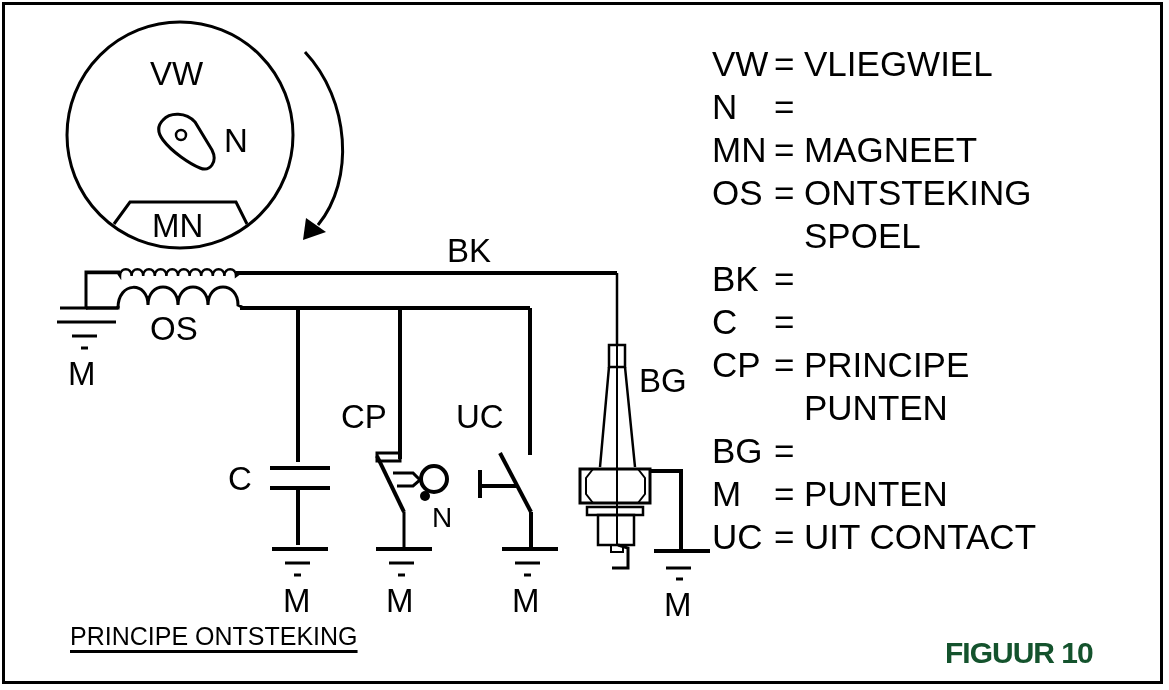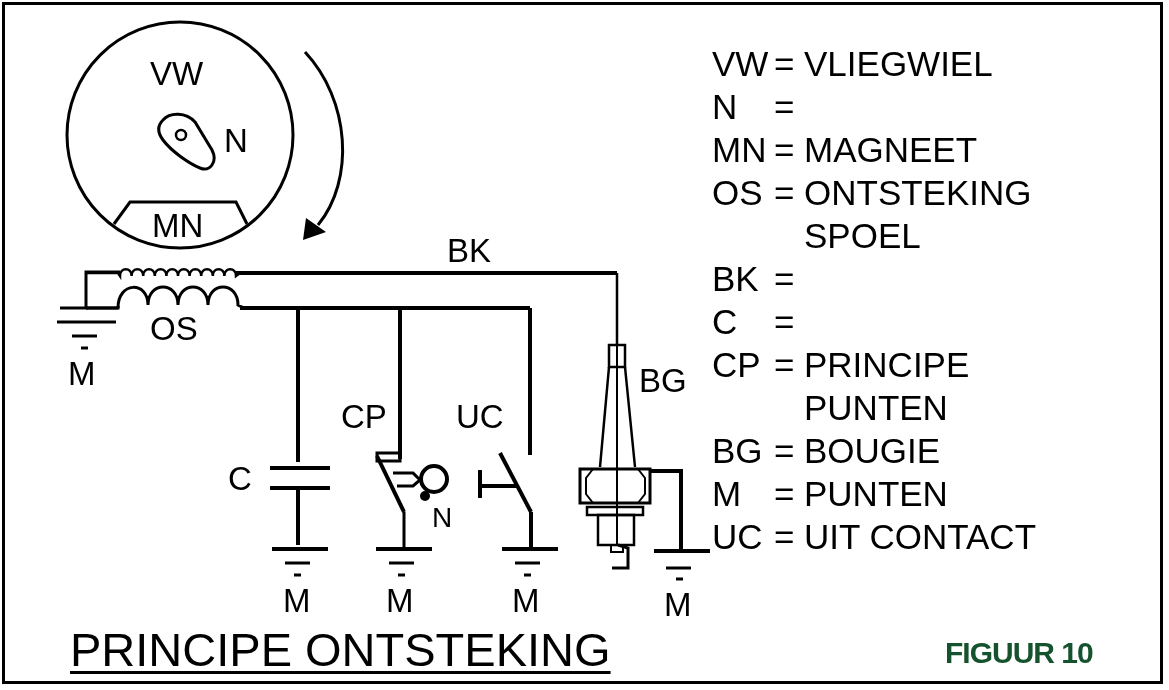--- a/index.html
+++ b/index.html
@@ -5,21 +5,21 @@
   html, body { margin: 0; padding: 0; background: #ffffff; }
   body { width: 1169px; height: 690px; position: relative; overflow: hidden; font-family: "Liberation Sans", sans-serif; }
   .frame { position: absolute; left: 2px; top: 2px; width: 1161px; height: 682px; border: 3px solid #000; box-sizing: border-box; }
   svg.diagram { position: absolute; left: 0; top: 0; }
   .lbl { font-family: "Liberation Sans", sans-serif; font-size: 33px; fill: #000; }
   .legend { position: absolute; left: 712px; top: 42px; font-family: "Liberation Sans", sans-serif; font-size: 35px; line-height: 43px; color: #000; }
   .legend-row { display: flex; white-space: pre; height: 43px; }
   .legend-key { display: inline-block; width: 62px; }
   .legend-eq { display: inline-block; width: 30px; text-align: left; }
   .legend-val { display: inline-block; }
-  .title { position: absolute; left: 70px; top: 622px; font-family: "Liberation Sans", sans-serif; font-size: 47px; color: #000; text-decoration: underline; text-decoration-thickness: 3px; text-underline-offset: 5px; }
+  .title { position: absolute; left: 70px; top: 622px; font-family: "Liberation Sans", sans-serif; font-size: 25px; color: #000; text-decoration: underline; text-decoration-thickness: 3px; text-underline-offset: 5px; }
   .figure { position: absolute; left: 945px; top: 636px; font-family: "Liberation Sans", sans-serif; font-size: 30px; font-weight: bold; color: #14532d; letter-spacing: -1px; }
 </style>
 </head>
 <body>
 
 <div class="frame"></div>
 
 <svg class="diagram" width="1169" height="690" viewBox="0 0 1169 690">
   <defs>
     <marker id="arrowhead" markerWidth="10" markerHeight="10" refX="5" refY="5" orient="auto" markerUnits="userSpaceOnUse"></marker>
@@ -140,19 +140,19 @@
 <div class="legend" id="legend">
     <div class="legend-row"><span class="legend-key">VW</span><span class="legend-eq">=</span><span class="legend-val">VLIEGWIEL</span></div>
     <div class="legend-row"><span class="legend-key">N</span><span class="legend-eq">=</span></div>
     <div class="legend-row"><span class="legend-key">MN</span><span class="legend-eq">=</span><span class="legend-val">MAGNEET</span></div>
     <div class="legend-row"><span class="legend-key">OS</span><span class="legend-eq">=</span><span class="legend-val">ONTSTEKING</span></div>
     <div class="legend-row"><span class="legend-key"></span><span class="legend-eq"></span><span class="legend-val" style="">SPOEL</span></div>
     <div class="legend-row"><span class="legend-key">BK</span><span class="legend-eq">=</span></div>
     <div class="legend-row"><span class="legend-key">C</span><span class="legend-eq">=</span></div>
     <div class="legend-row"><span class="legend-key">CP</span><span class="legend-eq">=</span><span class="legend-val">PRINCIPE</span></div>
     <div class="legend-row"><span class="legend-key"></span><span class="legend-eq"></span><span class="legend-val" style="margin-left: 0;">PUNTEN</span></div>
-    <div class="legend-row"><span class="legend-key">BG</span><span class="legend-eq">=</span><span class="legend-val">BOUGIE</span></div>
+    <div class="legend-row"><span class="legend-key">BG</span><span class="legend-eq">=</span></div>
     <div class="legend-row"><span class="legend-key">M</span><span class="legend-eq">=</span><span class="legend-val">PUNTEN</span></div>
     <div class="legend-row"><span class="legend-key">UC</span><span class="legend-eq">=</span><span class="legend-val">UIT CONTACT</span></div>
   </div>
 
 <div class="title">PRINCIPE ONTSTEKING</div>
 <div class="figure">FIGUUR 10</div>
 
 </body></html>

